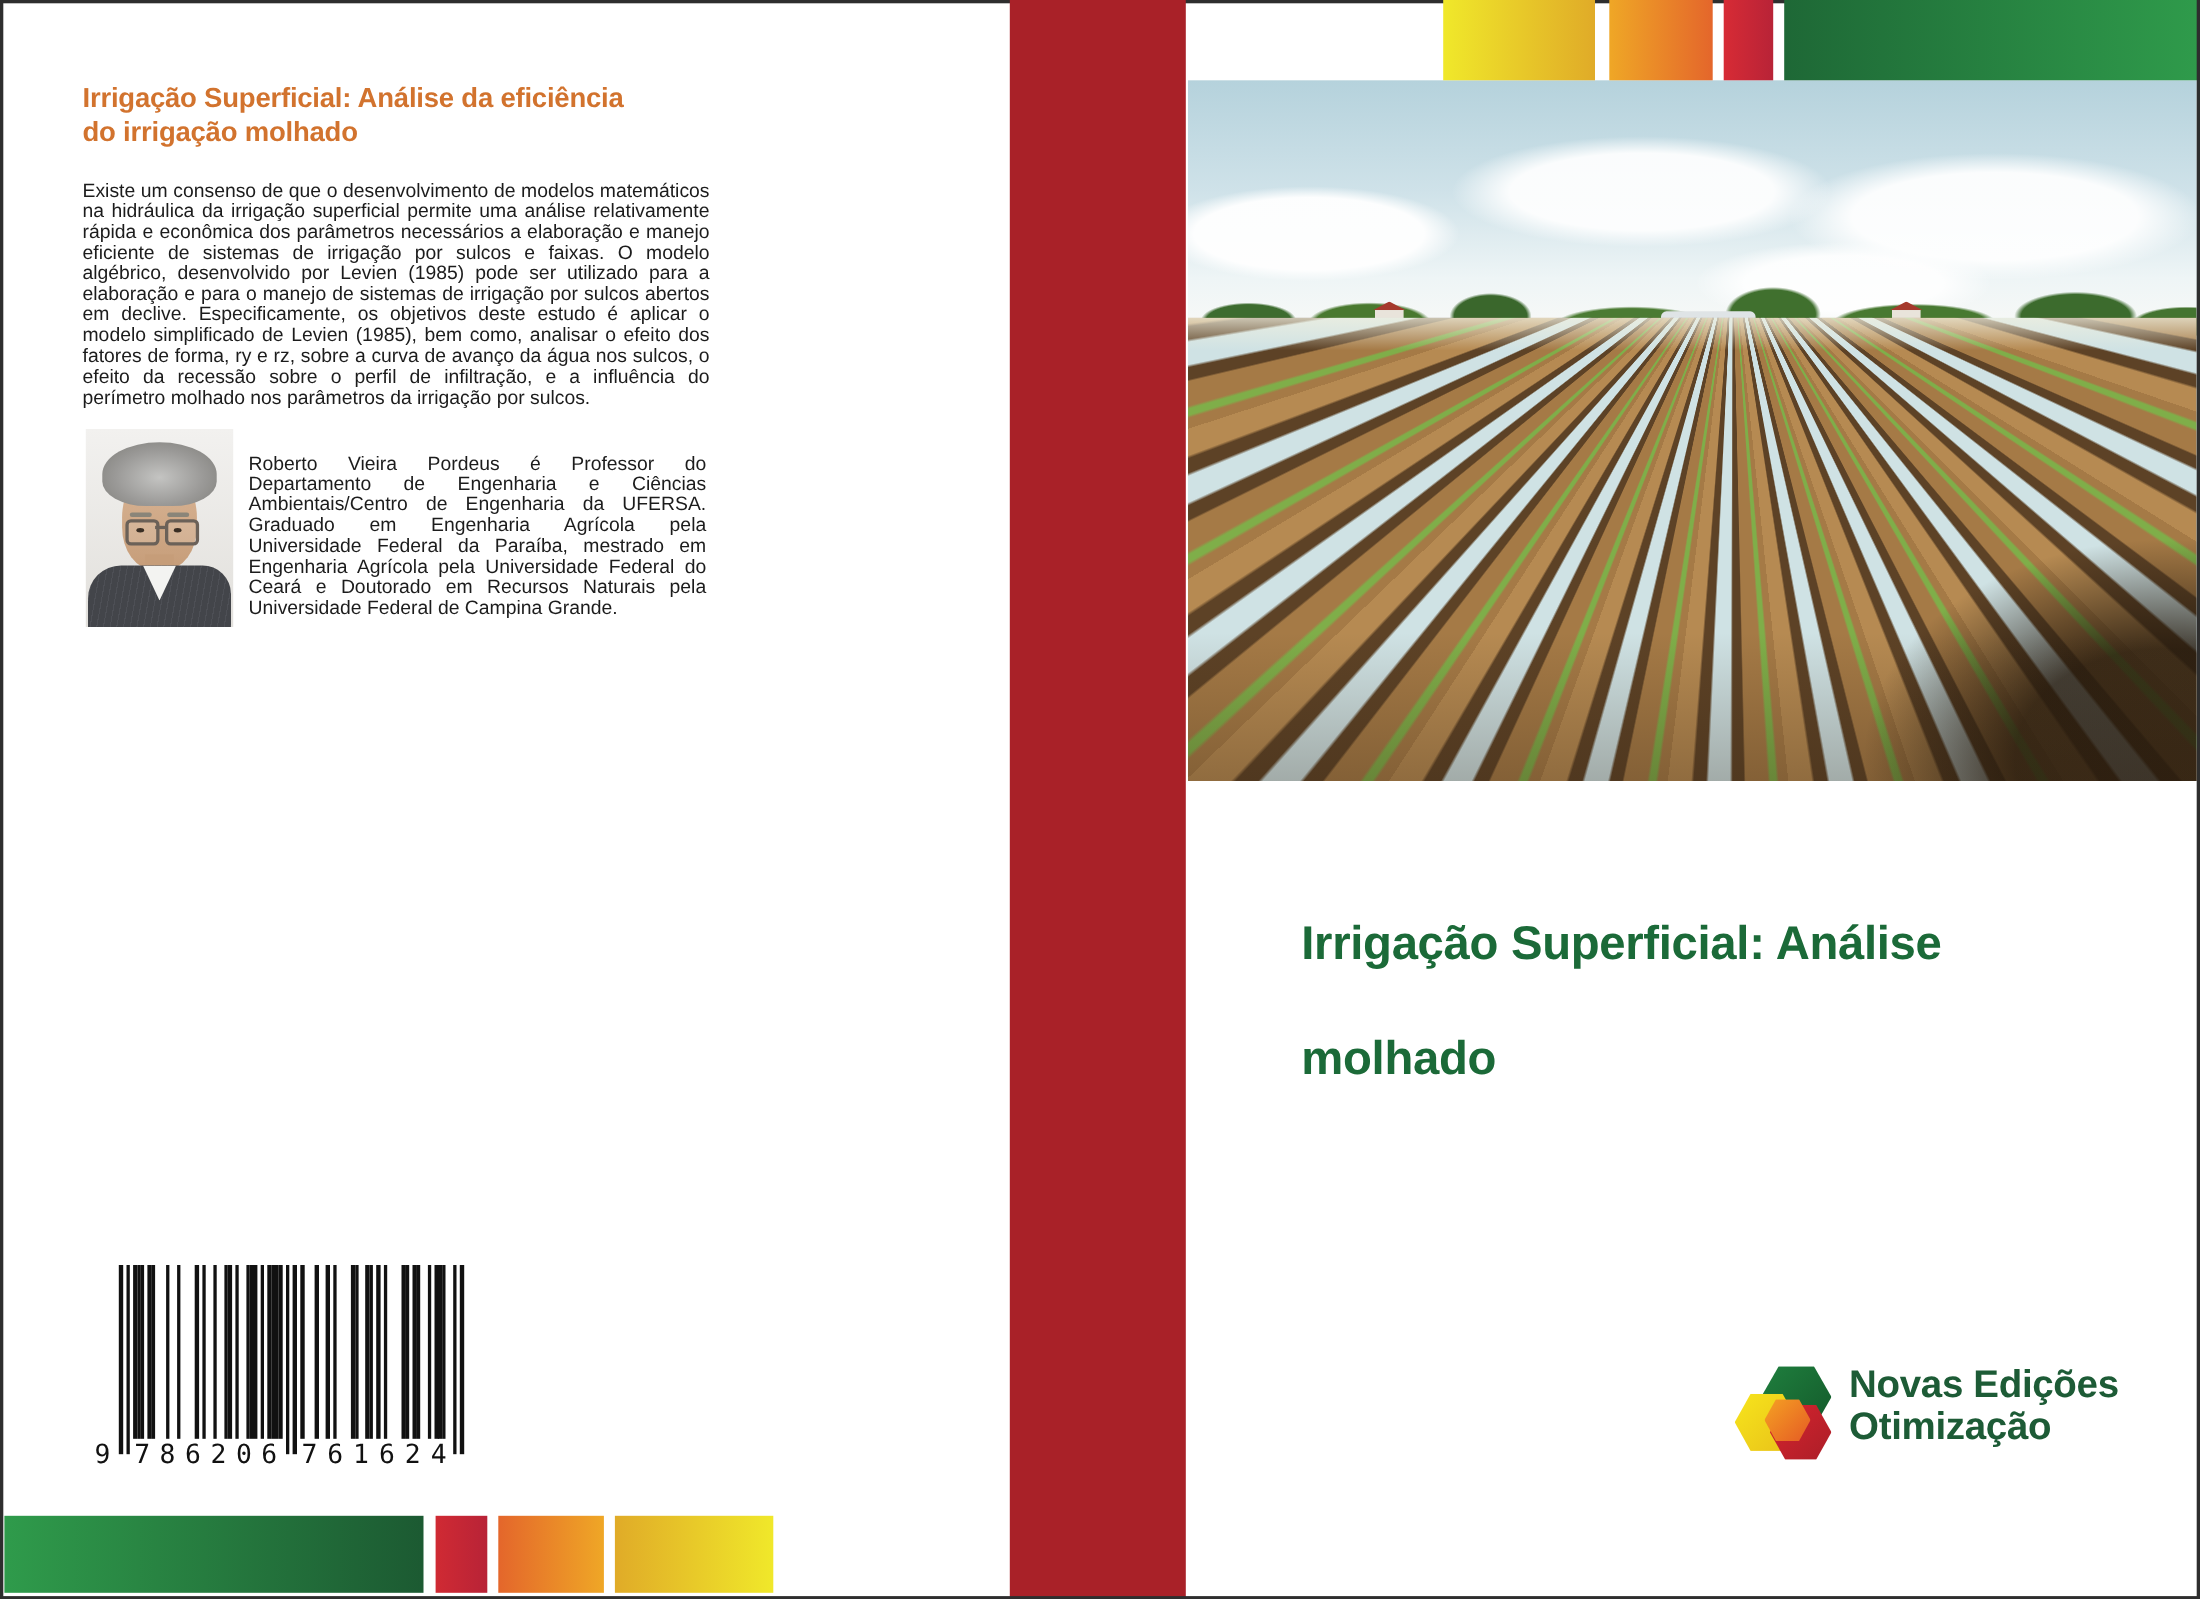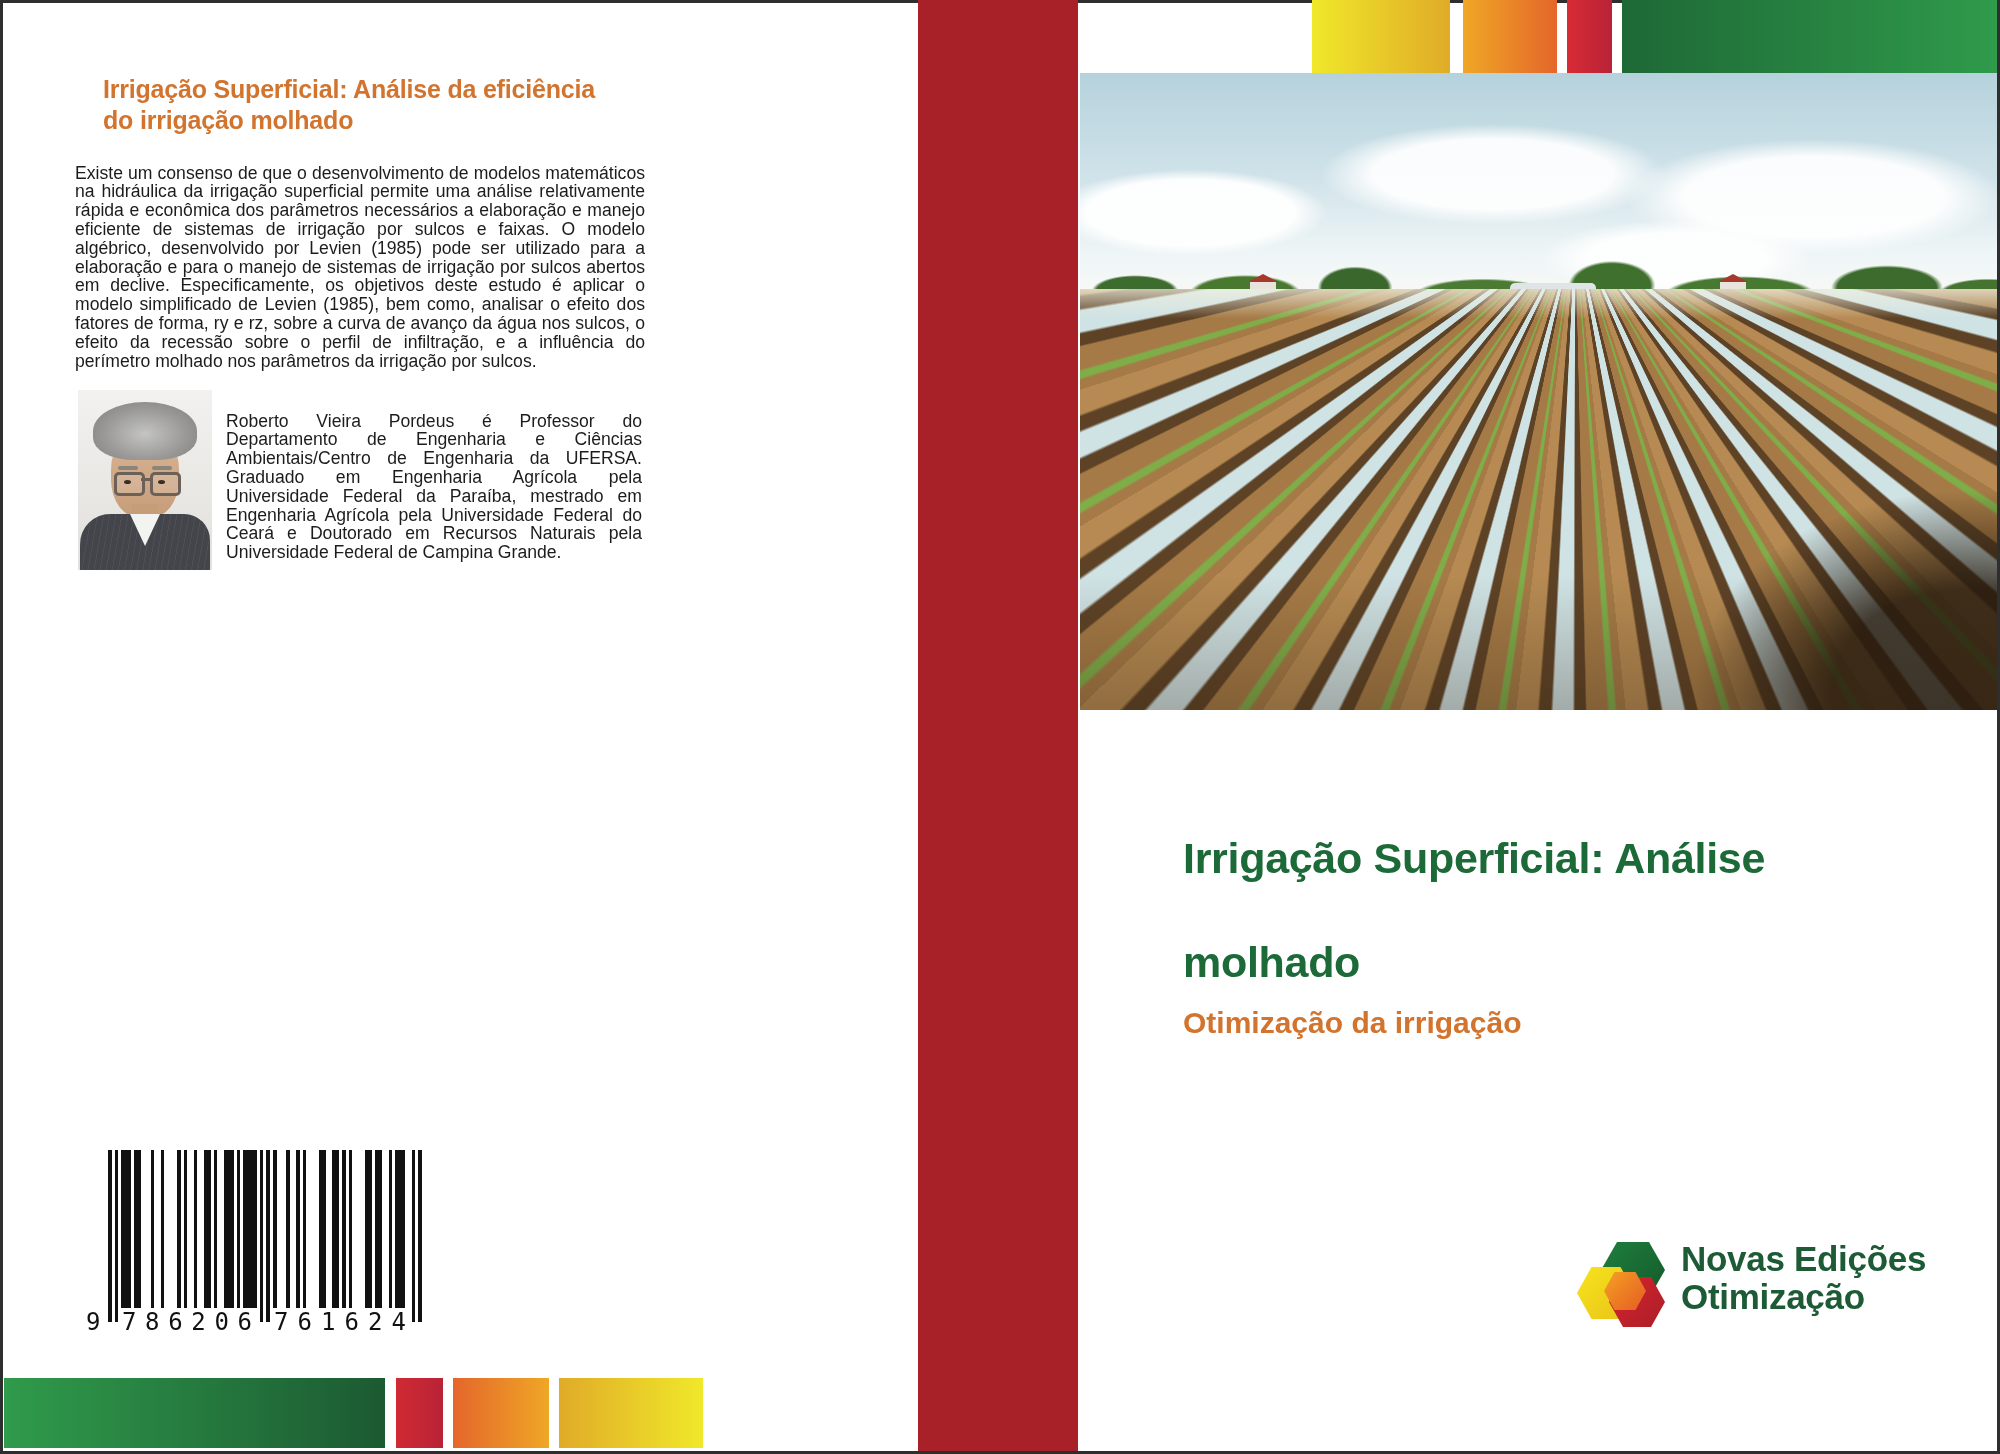--- a/index.html
+++ b/index.html
@@ -10,21 +10,21 @@
   
   .edge{position:absolute;background:#2e2e2e;}
   .edge-top{left:0;top:0;width:2000px;height:3px;z-index:1;}
   .edge-bottom{left:0;top:1451px;width:2000px;height:3px;z-index:6;}
   .edge-left{left:0;top:0;width:3px;height:1454px;z-index:6;}
   .edge-right{left:1997px;top:0;width:3px;height:1454px;z-index:6;}
 
   
   .back-title{
     position:absolute;left:75px;top:74px;width:600px;
-    color:#d2732e;font-size:25px;font-weight:bold;line-height:31px;letter-spacing:-.2px;margin-left:28px;
+    color:#d2732e;font-size:25px;font-weight:bold;line-height:31px;letter-spacing:-.2px;
   }
   .back-synopsis{
     position:absolute;left:75px;top:146px;width:570px;
     color:#1c1c1c;font-size:17.6px;line-height:18.8px;text-align:justify;
   }
   .author-photo{
     position:absolute;left:78px;top:390px;width:134px;height:180px;
     background:linear-gradient(#f2f1ef,#e2e0dc);overflow:hidden;
   }
   .ap{position:absolute;}
@@ -242,21 +242,20 @@
     <div class="field"></div>
   </div>
 
 
   <div class="front-title">
     <span>Irrigação Superficial: Análise</span><br>
     <br>
     <span>molhado</span>
   </div>
 
-  <div class="front-subtitle">Otimização da irrigação</div>
 
   <div class="publisher-logo">
     <div class="hexwrap">
       <div class="hex hex-green"></div>
       <div class="hex hex-yellow"></div>
       <div class="hex hex-red"></div>
       <div class="hex hex-orange"></div>
     </div>
     <div class="publisher-name">
       <span>Novas Edições</span><br>

